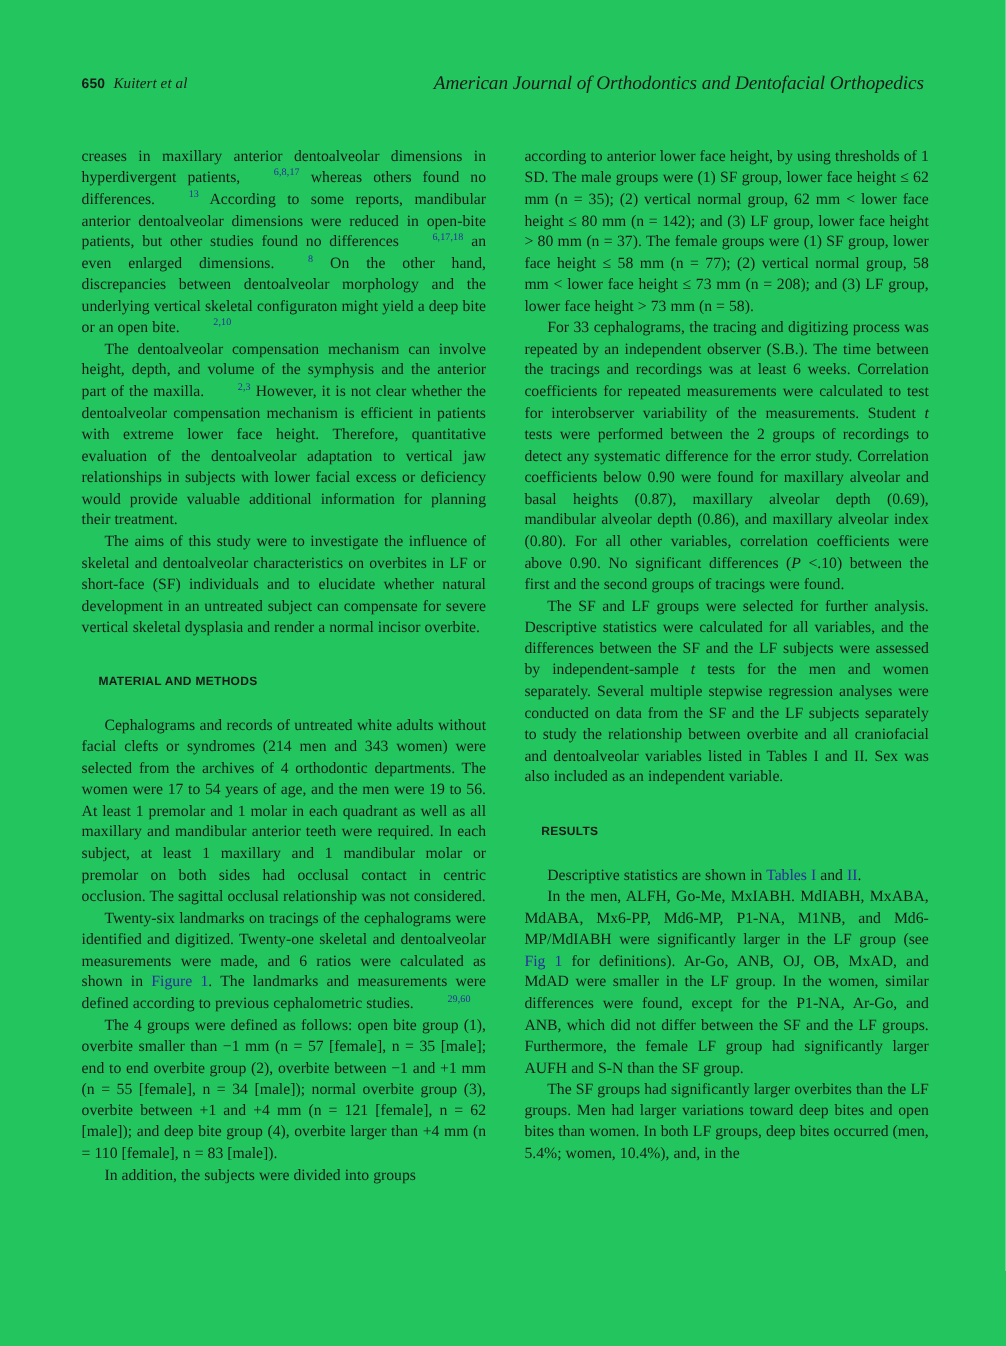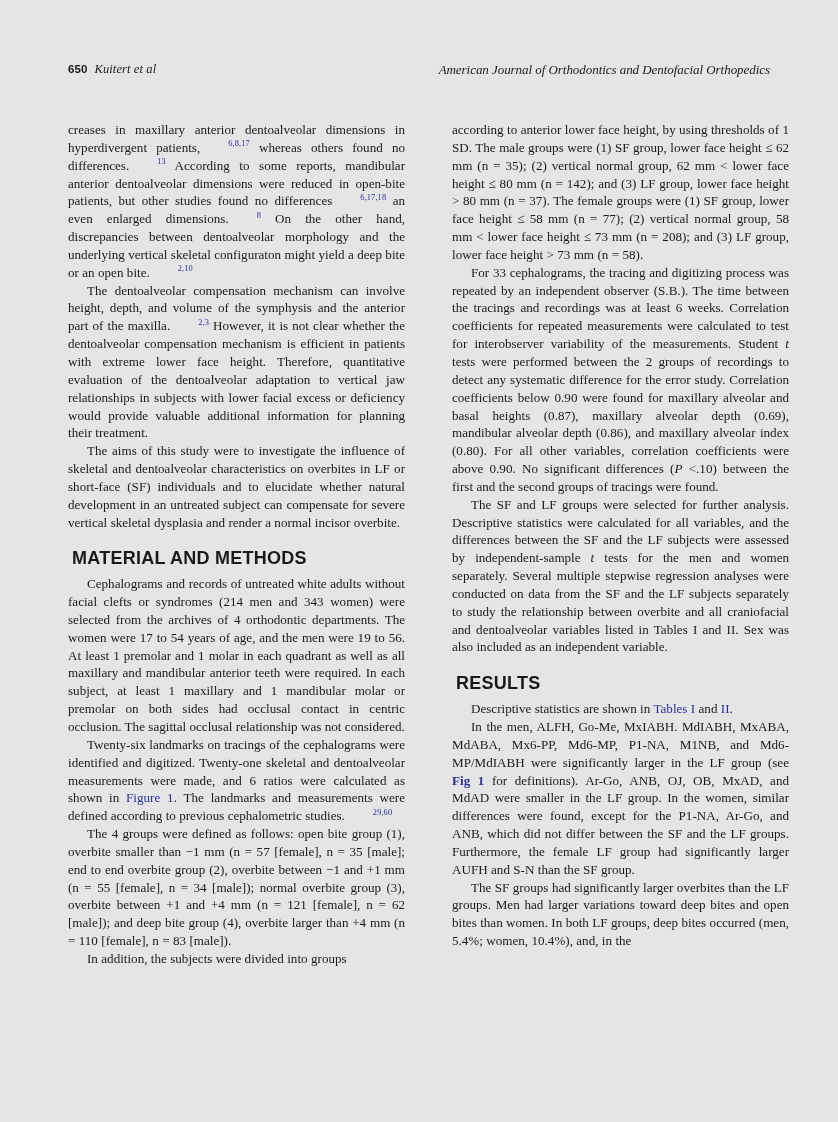--- a/index.html
+++ b/index.html
@@ -14,21 +14,21 @@
     font-family: "Liberation Serif", "DejaVu Serif", serif;
     color: #1a1a1a;
     overflow: hidden;
   }
 
   .page {
     position: absolute;
     left: 0; top: 0;
     width: 838px;
     height: 1122px;
-    background: #e5e5e5;
+    background: #22c55e;
   }
 
   
   .runhead {
     position: absolute;
     left: 68px;
     top: 62px;
     width: 702px;
     height: 40px;
   }
@@ -50,77 +50,77 @@
   .runhead-authors {
     font-style: italic;
     font-size: 12.5px;
   }
   .runhead-right {
     position: absolute;
     right: 0;
     top: 0;
     text-align: right;
     font-style: italic;
-    font-size: 13px;
+    font-size: 16px;
     line-height: 15.5px;
     letter-spacing: -0.05px;
   }
   .runhead-right div { white-space: nowrap; }
 
   
   .columns {
     position: absolute;
     left: 68px;
     top: 121px;
     width: 704px;
   }
   .col {
     position: absolute;
     top: 0;
     width: 337px;
   }
   .col-left  { left: 0px; }
-  .col-right { left: 384px; }
+  .col-right { left: 369px; }
 
   p {
     margin: 0;
     font-size: 13.1px;
     line-height: 17.85px;
     text-align: justify;
     text-justify: inter-word;
     hyphens: none;
     word-spacing: 0.1px;
   }
   p.indent { text-indent: 19px; }
   p.noindent { text-indent: 0; }
 
   h2.section {
     font-family: "Liberation Sans", "DejaVu Sans", sans-serif;
-    font-size: 18px;
+    font-size: 10px;
     font-weight: bold;
     letter-spacing: 0.25px;
-    margin: 4px;
+    margin: 14px;
     padding: 0;
     line-height: 17.85px;
     text-align: left;
     color: #1a1a1a;
   }
   .sp-before-head { height: 15px; }
   .sp-after-head  { height: 3px; }
 
   sup {
     font-size: 8.4px;
     vertical-align: super;
     line-height: 0;
     letter-spacing: 0.1px;
   }
   .ref { color: #2d2d9e; padding-left: 28px; }
   .link { color: #2d2d9e; }
   .ital { font-style: italic; }
-  .nb { white-space: nowrap; font-weight: bold; }
+  .nb { white-space: nowrap; }
 </style>
 </head>
 <body>
 
 <div class="page">
 
   <div class="runhead">
     <div class="runhead-left">
       <span class="runhead-pageno">650</span><span class="runhead-authors">Kuitert et al</span>
     </div>

